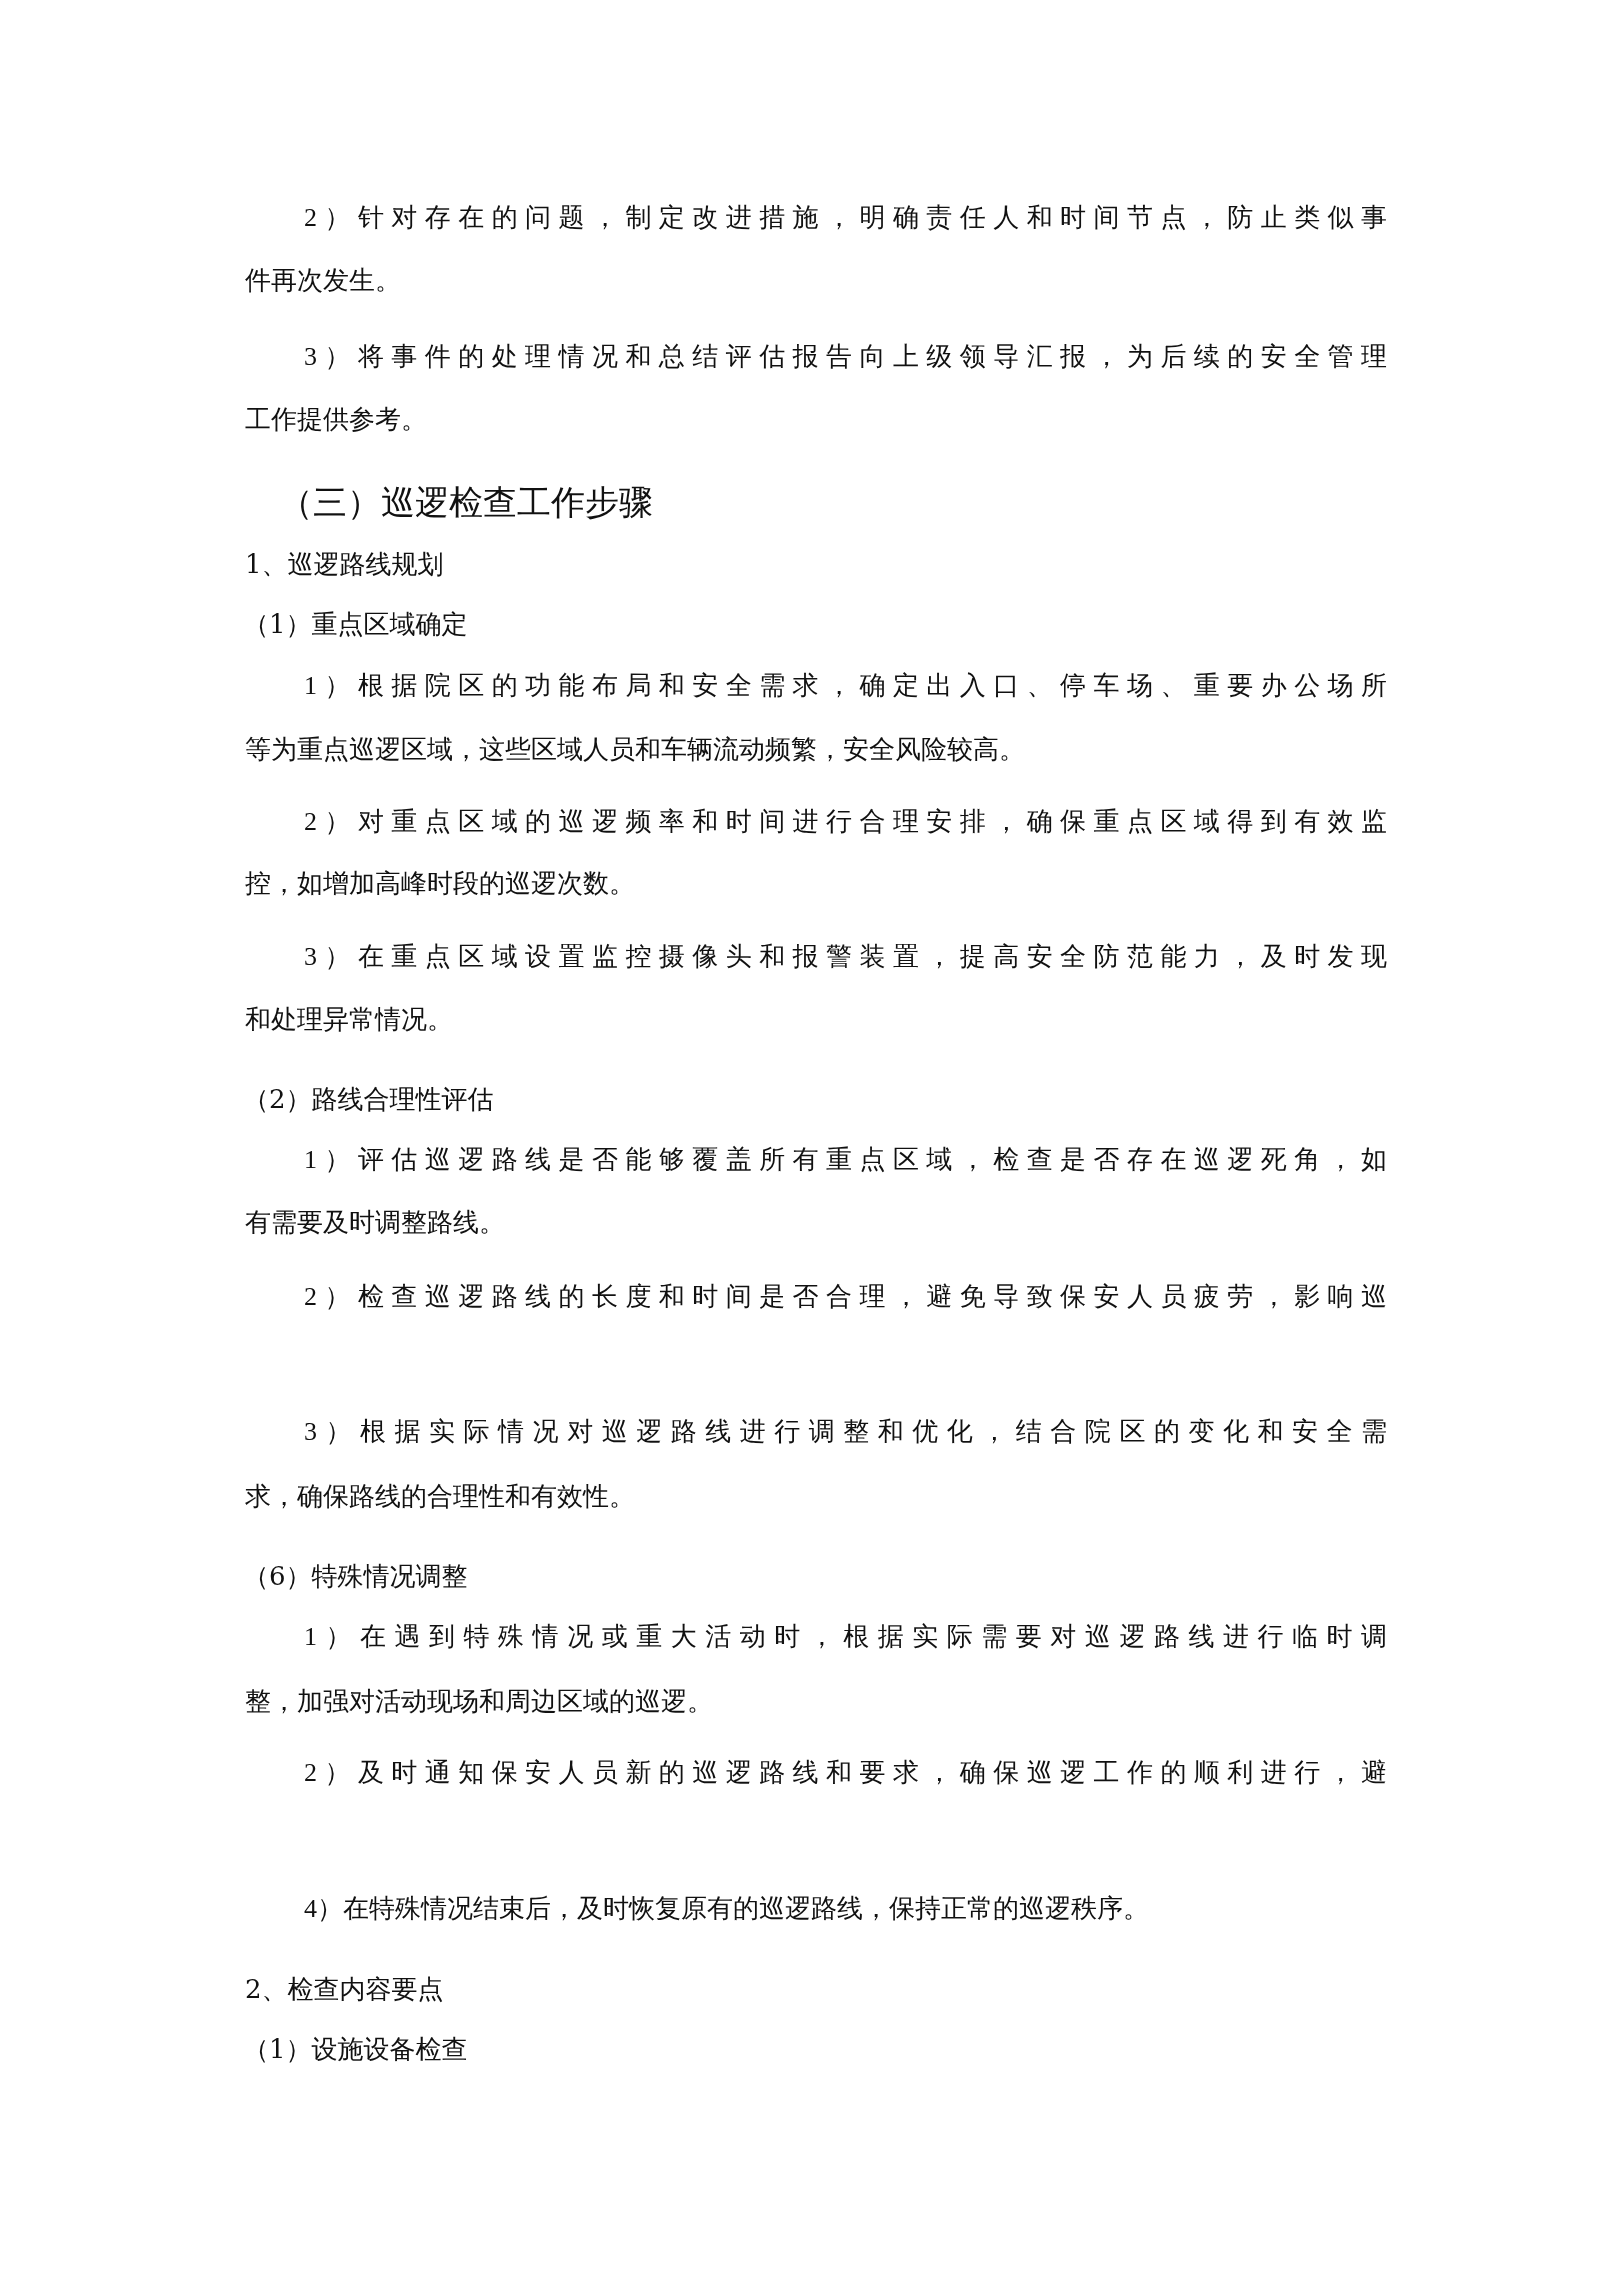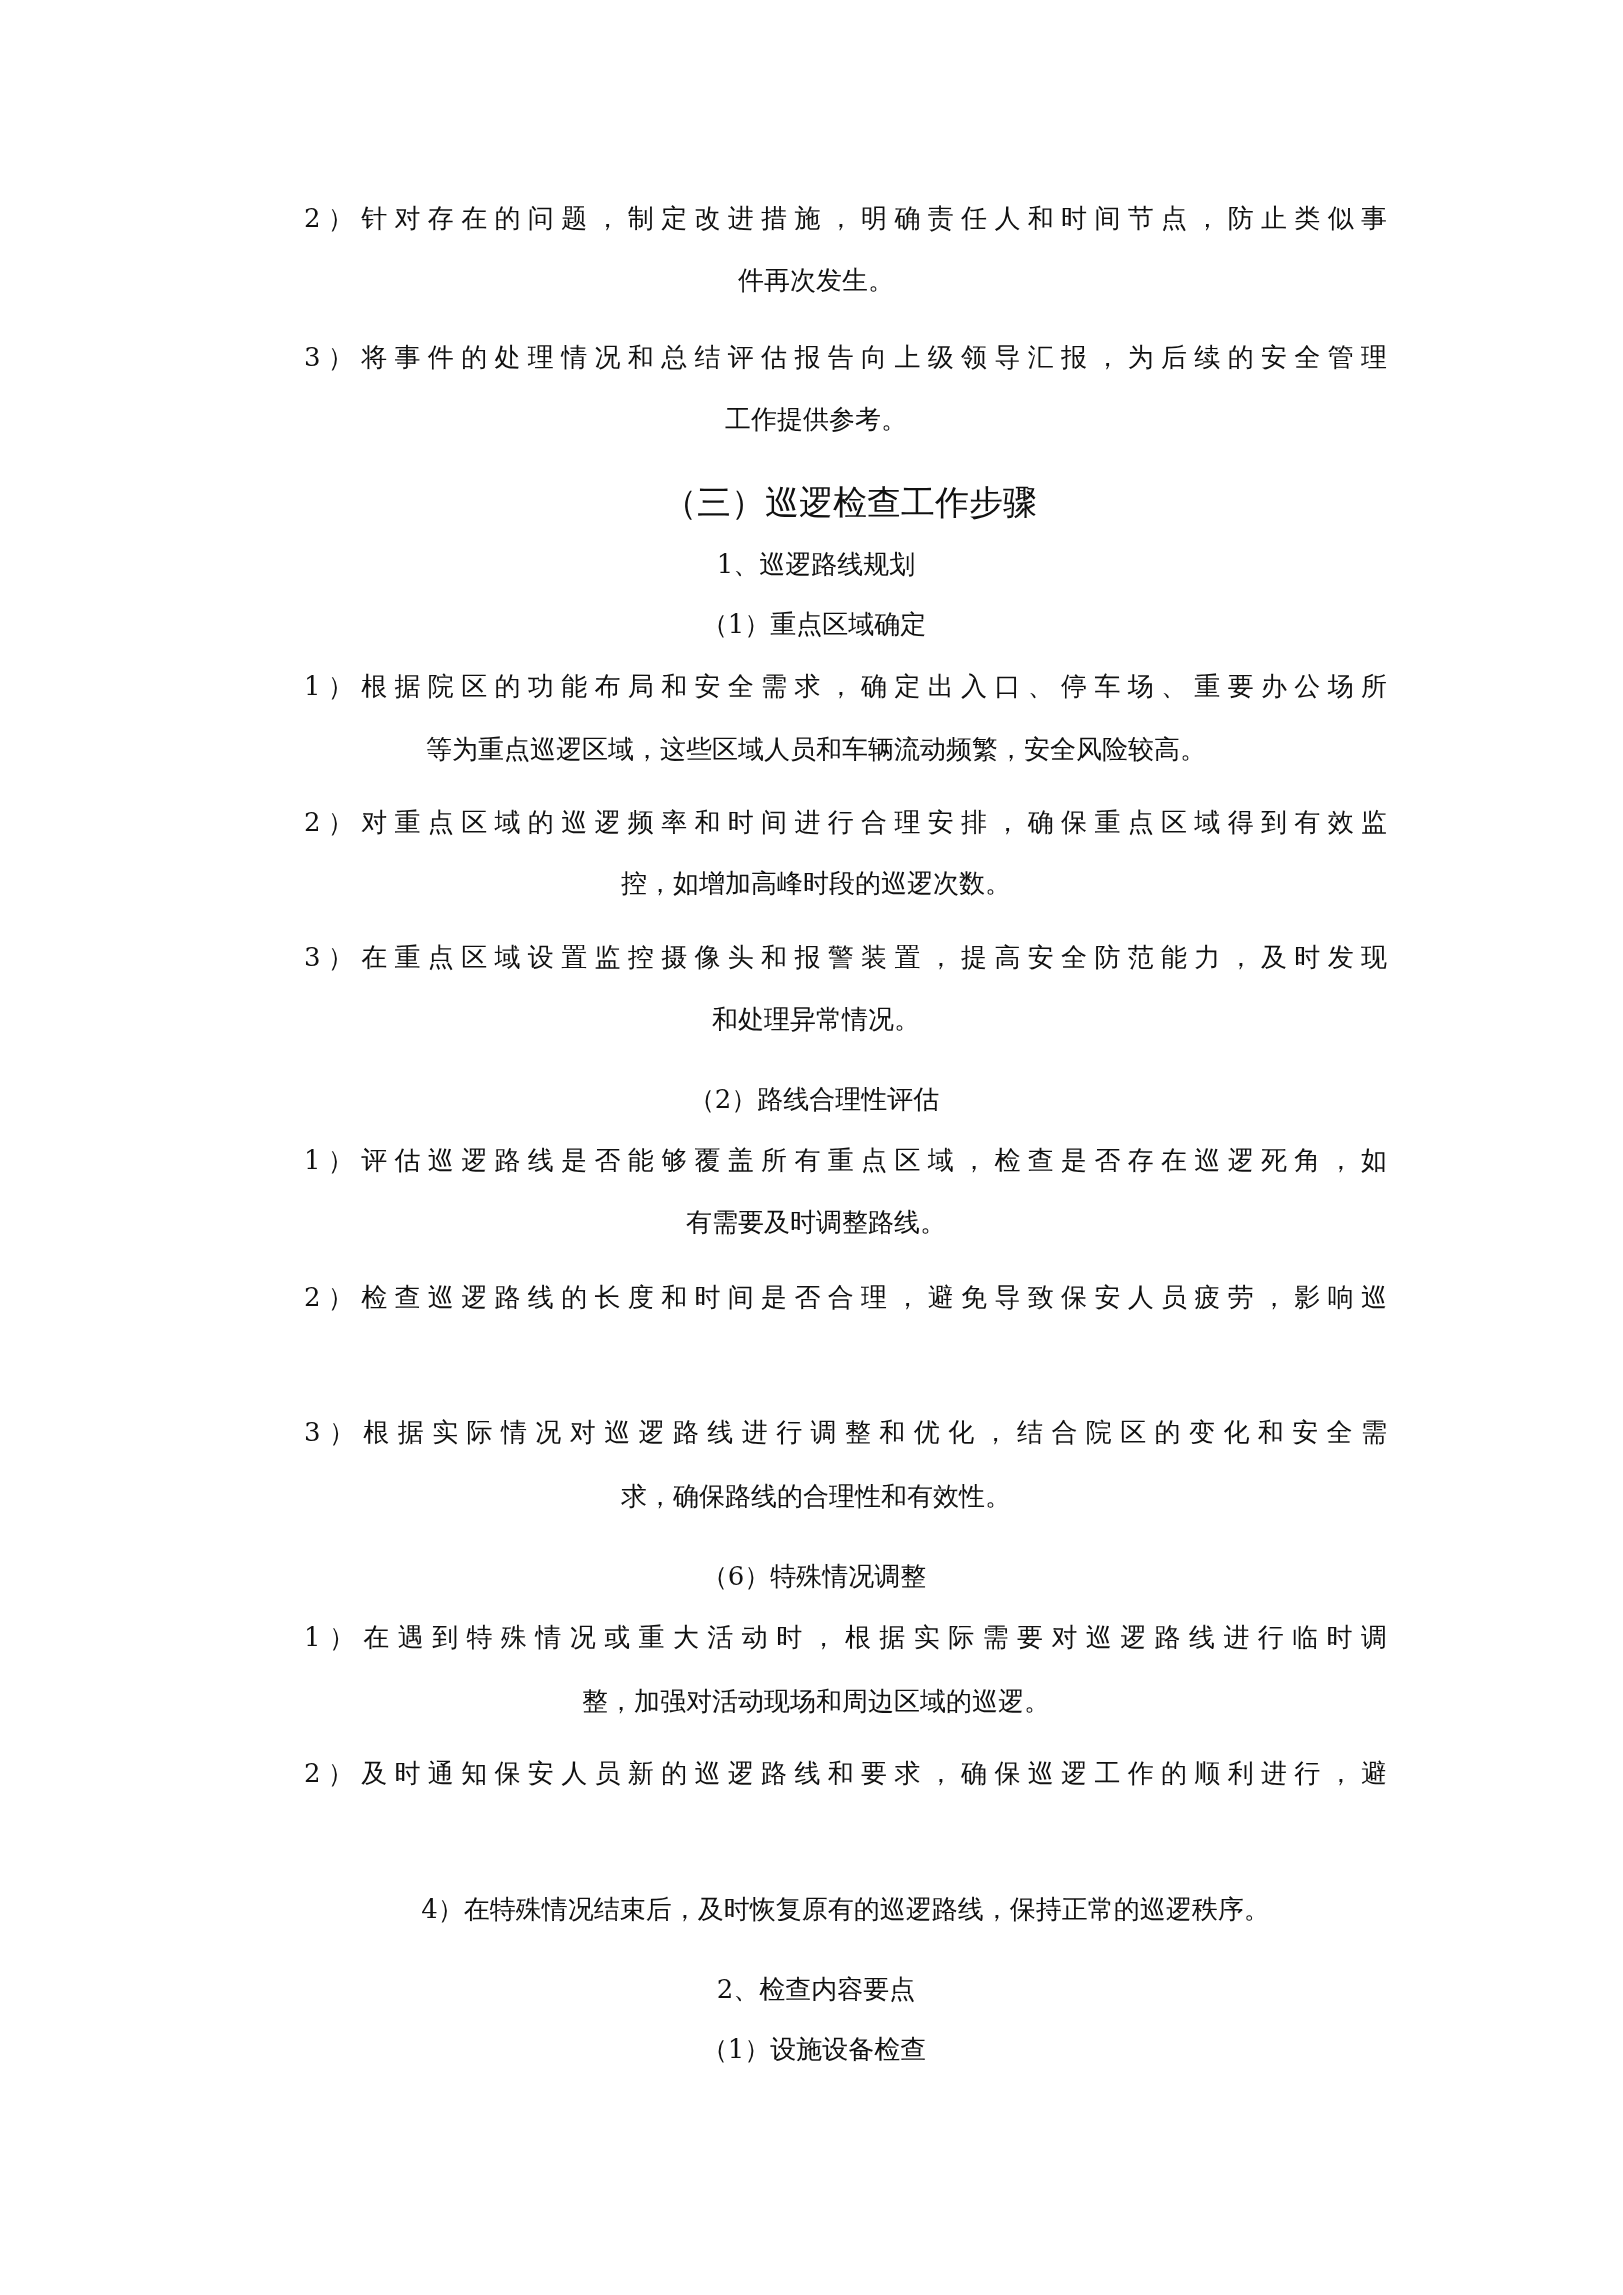--- a/index.html
+++ b/index.html
@@ -8,24 +8,23 @@
     .line {
       position: absolute;
       left: 245px;
       width: 1142px;
       white-space: nowrap;
       font-family: "DejaVu Serif", "Liberation Serif", serif;
       font-size: 26px;
       line-height: 26px;
       color: #111111;
       transform: translateY(-50%);
-      text-align: center;
     }
     .line.justify { text-align: justify; text-align-last: justify; }
-    .line.indent { padding-left: 59px; width: 1083px; }
+    .line.indent { padding-left: 59px; width: 1083px; font-family: Liberation Serif, serif; }
     .line.heading { font-size: 34px; line-height: 34px; left: 239px; margin-left: 40px; }
     .line.sub { left: 243px; }
   </style>
 </head>
 <body>
 
 <div class="page">
   <div class="line indent justify" style="top:218px">2）针对存在的问题，制定改进措施，明确责任人和时间节点，防止类似事</div>
   <div class="line" style="top:280px">件再次发生。</div>
   <div class="line indent justify" style="top:357px">3）将事件的处理情况和总结评估报告向上级领导汇报，为后续的安全管理</div>

